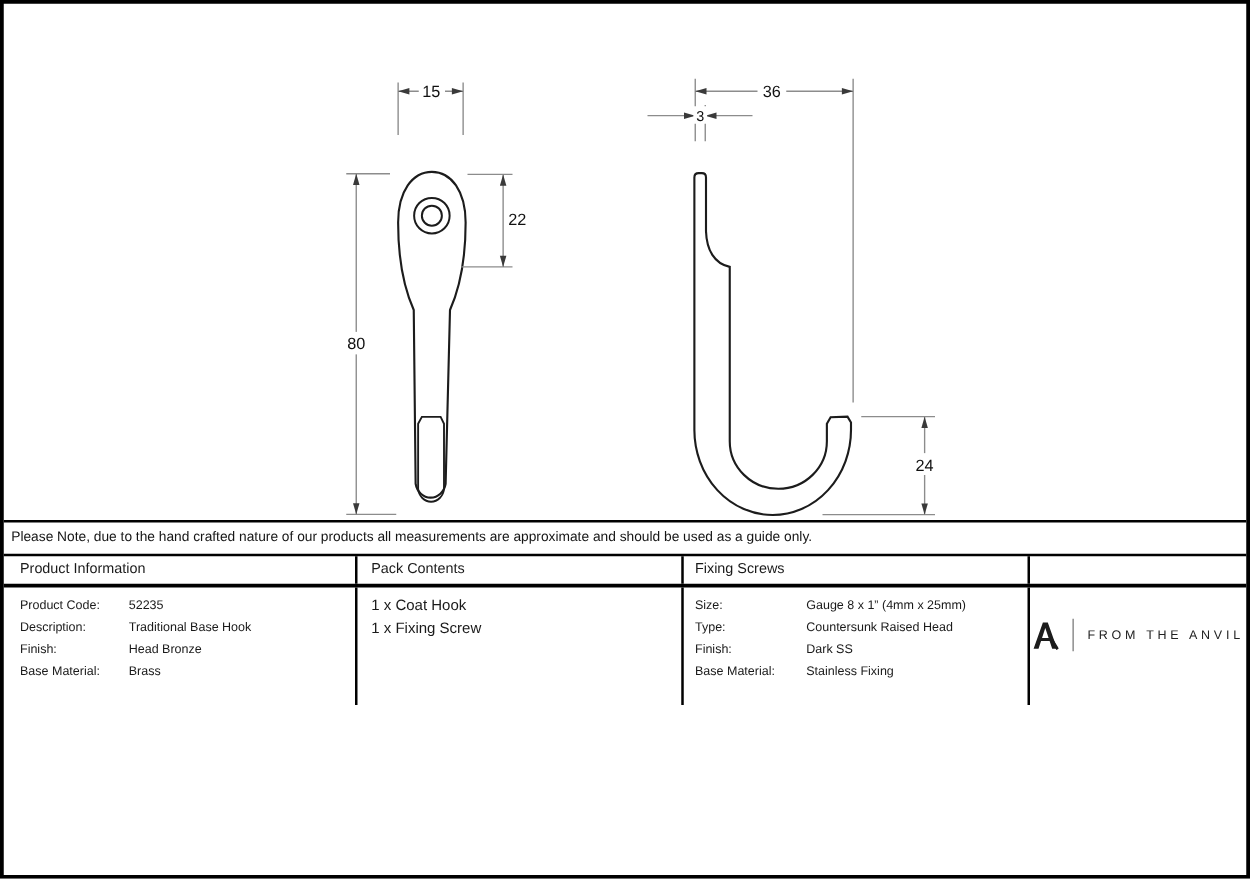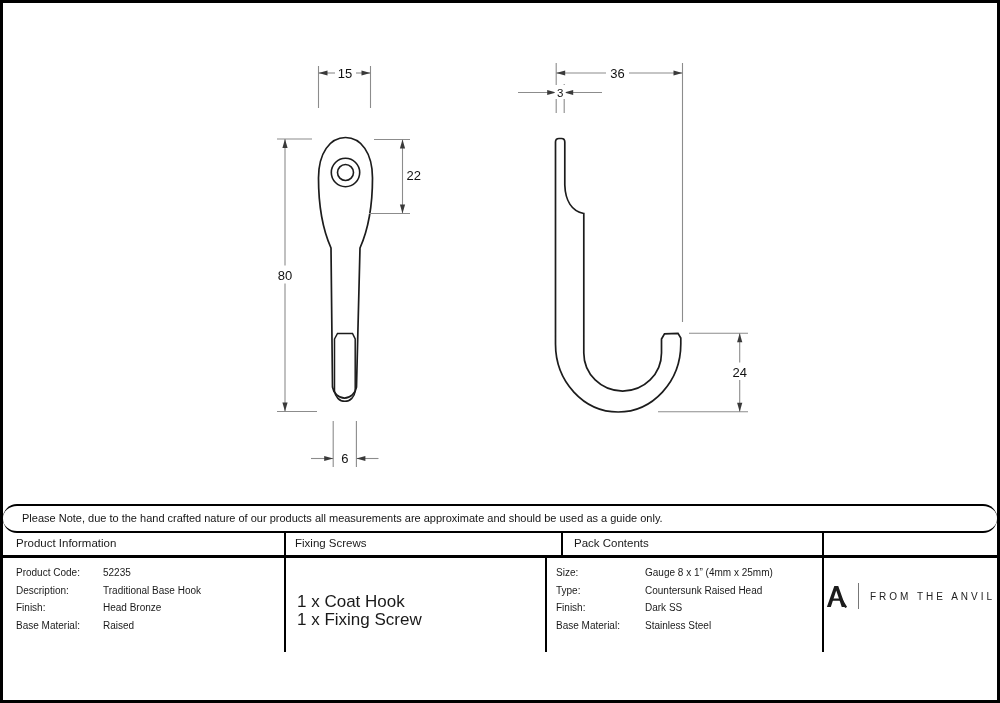--- a/index.html
+++ b/index.html
@@ -5,43 +5,43 @@
   html,body{margin:0;padding:0;background:#fff;}
   .sheet{
     position:relative;
     width:1000px;height:703px;
     box-sizing:border-box;
     border:3px solid #000;
     background:#fff;
     font-family:"Liberation Sans",sans-serif;
     color:#1a1a1a;
   }
-  .drawing{position:relative;width:994px;height:501px;overflow:hidden;}
+  .drawing{position:relative;width:994px;height:413px;overflow:hidden;}
   .drawing svg{display:block;}
   .dim-text{fill:#111;font-family:"Liberation Sans",sans-serif;font-size:13px;}
   .dim-text-sm{fill:#111;font-family:"Liberation Sans",sans-serif;font-size:11.5px;}
   .note-bar{
     box-sizing:border-box;height:29px;
     border-top:2px solid #000;border-bottom:2px solid #000;
-    line-height:25px;padding-left:19px;
-    font-size:11px;color:#151515;border-radius:14px;
+    line-height:25px;padding-left:6px;
+    font-size:11px;color:#151515;
   }
   .tbl{box-sizing:border-box;width:994px;}
   .trow{display:flex;}
   .thead{height:22px;border-bottom:3px solid #000;}
   .thead .c{font-size:11.5px;font-weight:500;line-height:21px;}
   .tbodyr{height:94px;}
   .c{box-sizing:border-box;border-right:2px solid #000;overflow:hidden;}
   .c1{width:283px;padding-left:13px;}
   .c2{width:261px;padding-left:11px;}
   .c3{width:277px;padding-left:9px;}
   .c4{flex:1;border-right:none;padding-left:0;}
   .kv{display:grid;grid-template-columns:87px 1fr;font-size:10px;line-height:17.5px;padding-top:6px;}
   .c3 .kv{grid-template-columns:89px 1fr;}
-  .items{font-size:17px;line-height:17.5px;padding-top:6px;margin-top:29px;}
+  .items{font-size:12px;line-height:17.5px;padding-top:6px;}
   .kv span{white-space:nowrap;}
   .brandcell{display:flex;align-items:center;justify-content:center;height:100%;}
   .brand{display:flex;align-items:center;gap:11px;margin-top:-18px;}
   .brand-divider{width:1px;height:26px;background:#777;}
   .brand-name{font-size:10px;letter-spacing:3px;color:#222;white-space:nowrap;}
 </style>
 </head>
 <body>
 
 <div class="sheet">
@@ -138,56 +138,56 @@
     </svg>
   </div>
 
   <div class="note-bar">
     <span>Please Note, due to the hand crafted nature of our products all measurements are approximate and should be used as a guide only.</span>
   </div>
 
   <div class="tbl">
     <div class="trow thead">
       <div class="c c1">Product Information</div>
+      <div class="c c2">Pack Contents</div>
       <div class="c c3">Fixing Screws</div>
-      <div class="c c2">Pack Contents</div>
       <div class="c c4"></div>
     </div>
     <div class="trow tbodyr">
 
       <div class="c c1">
         <div class="kv">
           <span>Product Code:</span>
           <span>52235</span>
           <span>Description:</span>
           <span>Traditional Base Hook</span>
           <span>Finish:</span>
           <span>Head Bronze</span>
           <span>Base Material:</span>
-          <span>Raised</span>
+          <span>Brass</span>
         </div>
       </div>
 
       <div class="c c2">
         <div class="items">
           <div>1 x Coat Hook</div>
           <div>1 x Fixing Screw</div>
         </div>
       </div>
 
       <div class="c c3">
         <div class="kv">
           <span>Size:</span>
           <span>Gauge 8 x 1” (4mm x 25mm)</span>
           <span>Type:</span>
           <span>Countersunk Raised Head</span>
           <span>Finish:</span>
           <span>Dark SS</span>
           <span>Base Material:</span>
-          <span>Stainless Steel</span>
+          <span>Stainless Fixing</span>
         </div>
       </div>
 
       <div class="c c4 brandcell">
         <div class="brand">
           <svg viewBox="0 0 24 26" width="21" height="23">
             <path d="M1 25 L9.5 1 L14 1 L22.5 25 L18 25 L11.7 6 L5.5 25 Z" fill="#1c1c1c"></path>
             <path d="M5 16.5 L17.5 16.5 L23 25.5" stroke="#1c1c1c" stroke-width="2.6" fill="none"></path>
           </svg>
           <div class="brand-divider"></div>

